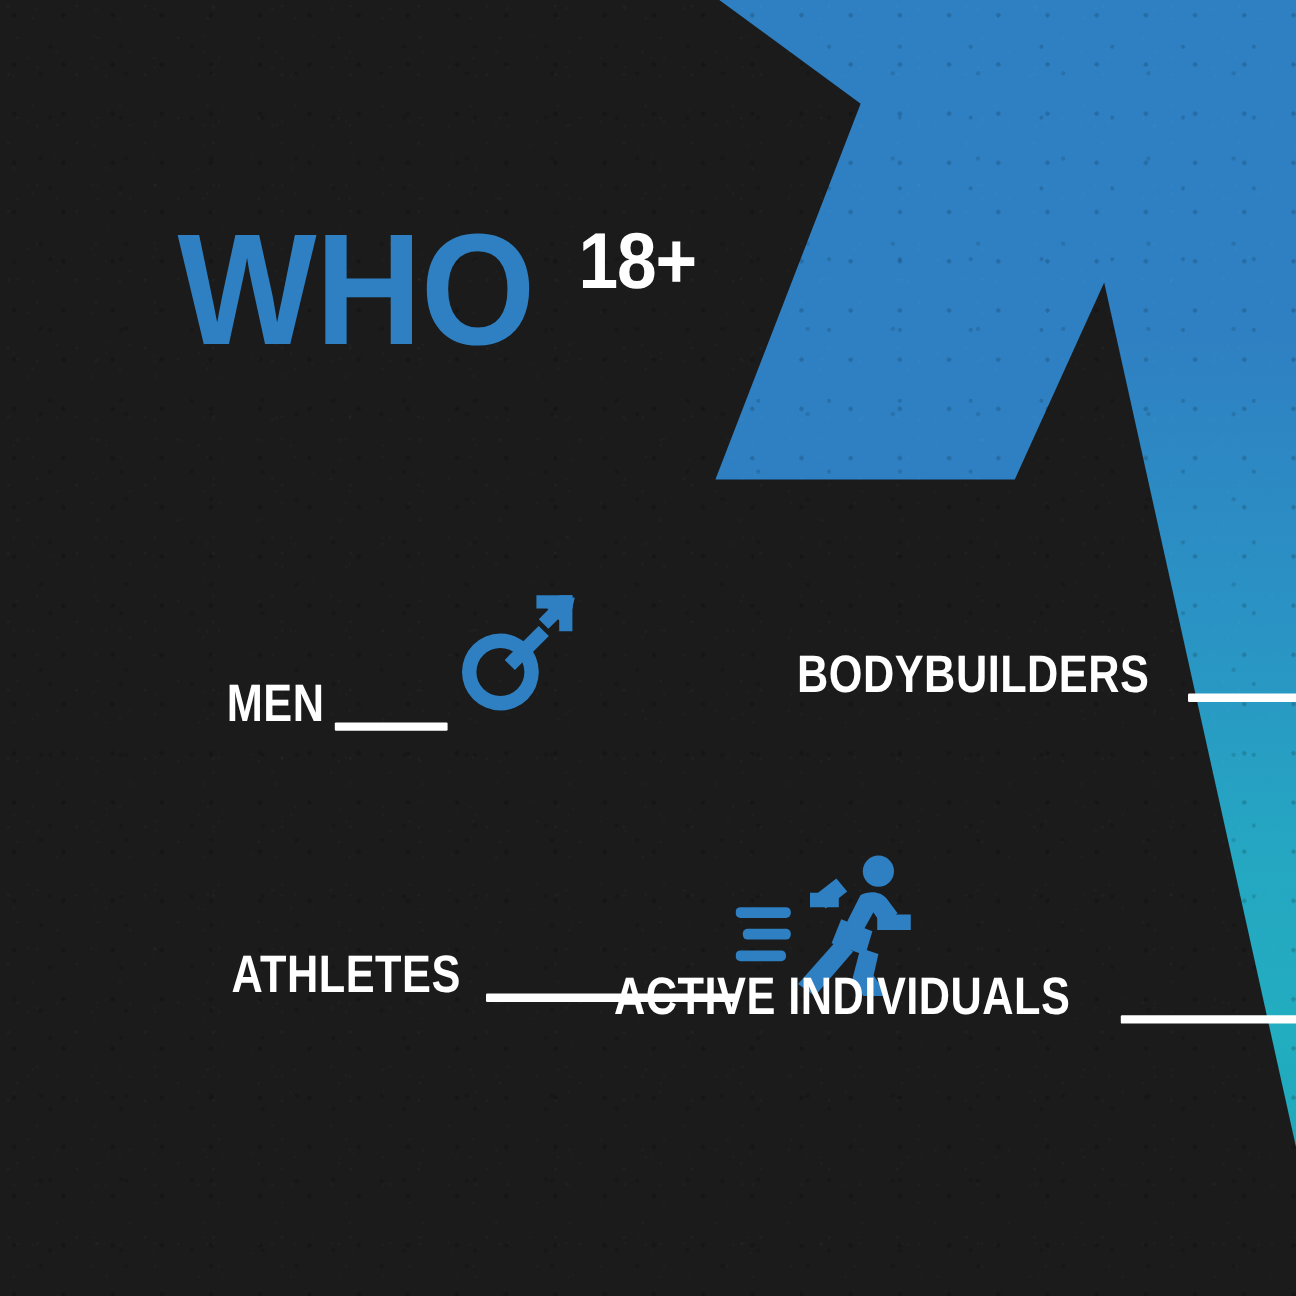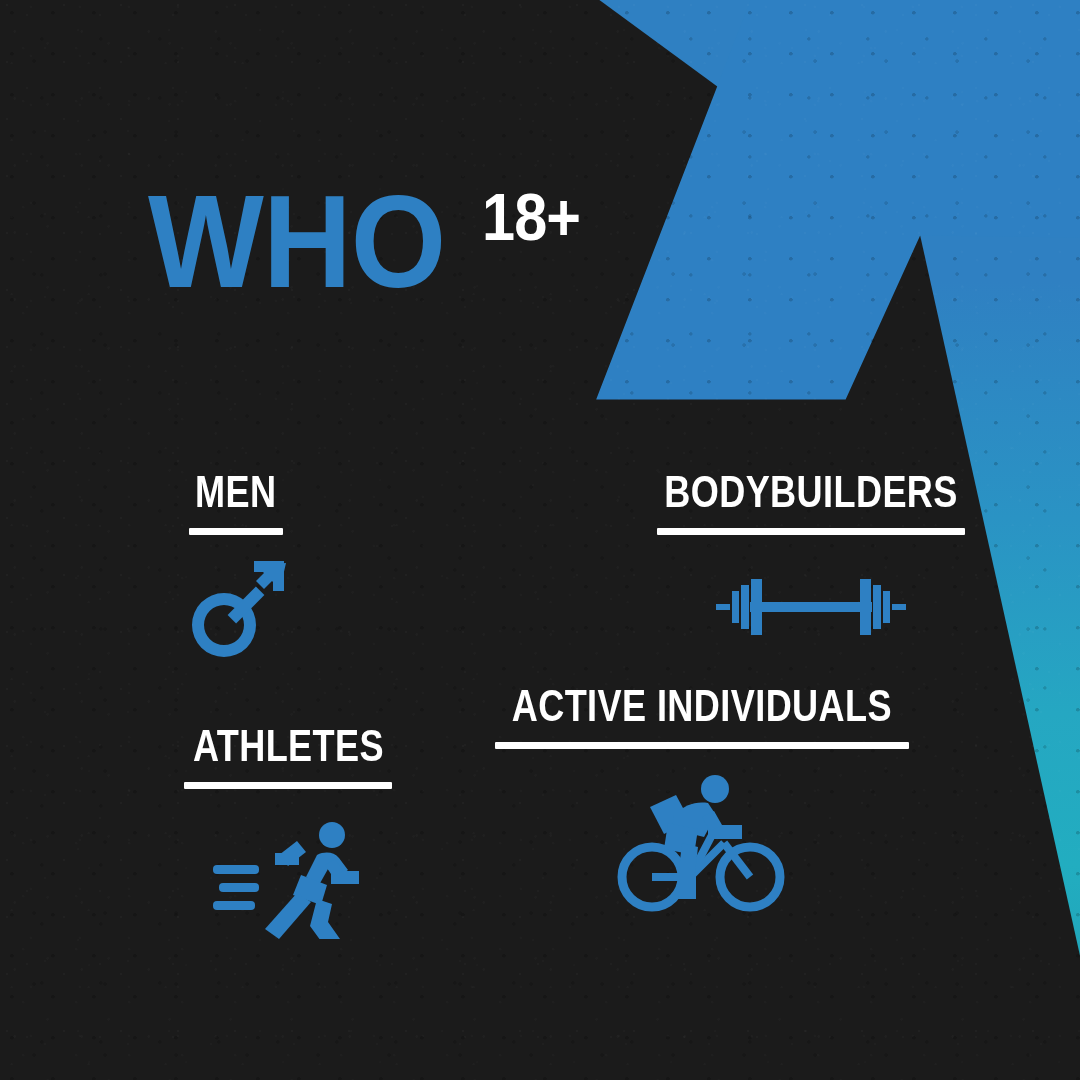--- a/index.html
+++ b/index.html
@@ -129,22 +129,22 @@
     letter-spacing: -1px;
     color: #ffffff;
     transform: scaleX(.9);
     transform-origin: left top;
   }
 
   
   .cat {
     position: absolute;
     display: flex;
-    flex-direction: column;
-    align-items: center;
+    flex-direction: row;
+    align-items: flex-end;
   }
   .cat-label {
     color: #ffffff;
     font-size: 44px;
     font-weight: 700;
     letter-spacing: .5px;
     line-height: 1;
     white-space: nowrap;
     transform: scaleX(.82);
     transform-origin: center top;
@@ -157,21 +157,21 @@
   }
   .cat-icon {
     margin-top: 22px;
     display: block;
   }
 
   
   #cat-men          { left: 180px; top: 470px; }
   #cat-women        { left: 398px; top: 470px; }
   #cat-bodybuilders { left: 632px; top: 470px; }
-  #cat-athletes     { left: 172px; top: 724px; }
+  #cat-athletes     { left: 172px; top: 680px; }
   #cat-active       { left: 470px; top: 684px; }
 
   #cat-men .cat-rule          { width: 94px;  }
   #cat-women .cat-rule        { width: 148px; }
   #cat-bodybuilders .cat-rule { width: 308px; }
   #cat-athletes .cat-rule     { width: 208px; }
   #cat-active .cat-rule       { width: 414px; }
 
   .icon-blue { fill: #2e80c3; }
 </style>

